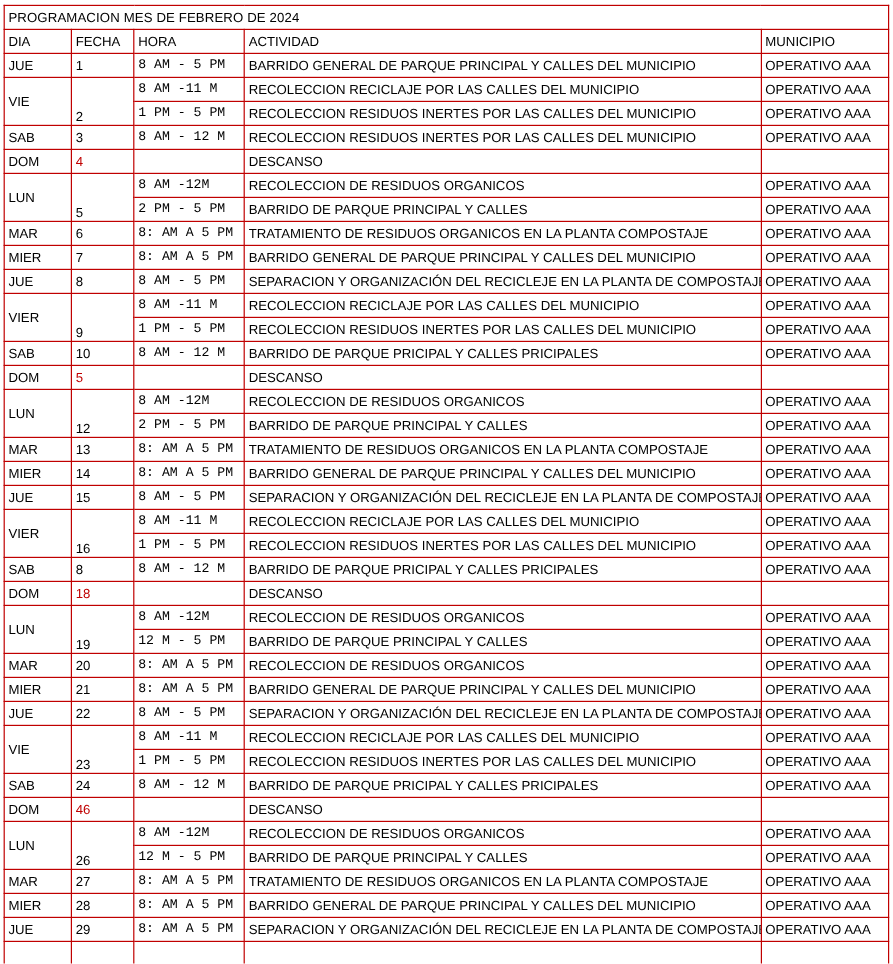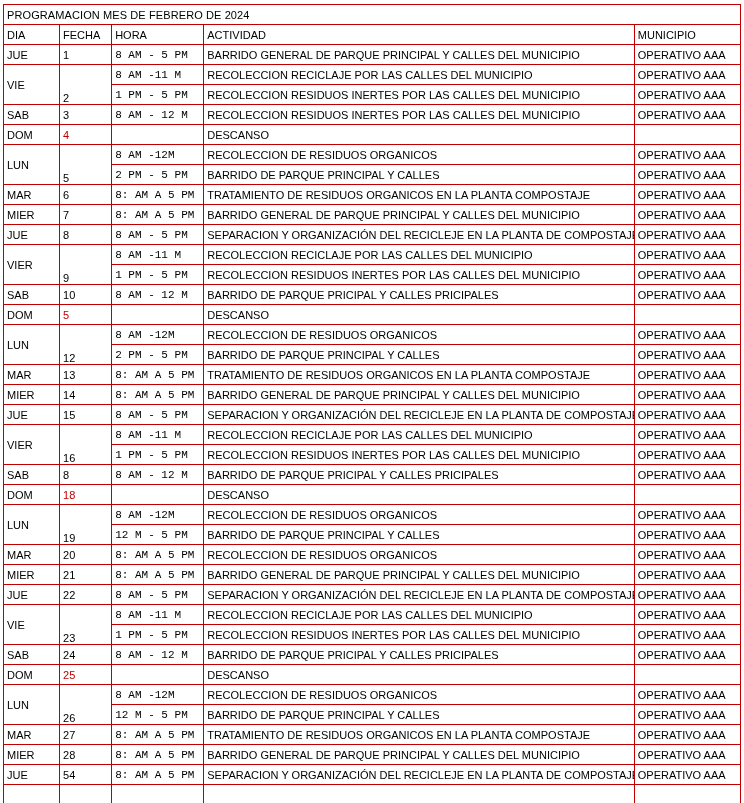--- a/index.html
+++ b/index.html
@@ -286,21 +286,21 @@
         </tr>
         <tr>
           <td class="c-dia dia">SAB</td>
           <td class="c-fecha fecha center">24</td>
           <td class="c-hora">8 AM - 12 M</td>
           <td class="c-act">BARRIDO DE PARQUE PRICIPAL Y CALLES PRICIPALES</td>
           <td class="c-pers center">OPERATIVO AAA</td>
         </tr>
         <tr>
           <td class="c-dia dia">DOM</td>
-          <td class="c-fecha fecha center red">25</td>
+          <td class="c-fecha fecha center red">46</td>
           <td class="c-hora"></td>
           <td class="c-act">DESCANSO</td>
           <td class="c-pers center"></td>
         </tr>
         <tr>
           <td class="c-dia dia" rowspan="2">LUN</td>
           <td class="c-fecha fecha center" rowspan="2" style="vertical-align: bottom;">26</td>
           <td class="c-hora">8 AM -12M</td>
           <td class="c-act">RECOLECCION DE RESIDUOS  ORGANICOS</td>
           <td class="c-pers center">OPERATIVO AAA</td>
@@ -319,21 +319,21 @@
         </tr>
         <tr>
           <td class="c-dia dia">MIER</td>
           <td class="c-fecha fecha center">28</td>
           <td class="c-hora">8: AM  A 5 PM</td>
           <td class="c-act">BARRIDO GENERAL DE PARQUE PRINCIPAL Y CALLES DEL MUNICIPIO</td>
           <td class="c-pers center">OPERATIVO AAA</td>
         </tr>
         <tr>
           <td class="c-dia dia">JUE</td>
-          <td class="c-fecha fecha center">54</td>
+          <td class="c-fecha fecha center">29</td>
           <td class="c-hora">8: AM  A 5 PM</td>
           <td class="c-act">SEPARACION Y ORGANIZACIÓN DEL RECICLEJE EN LA PLANTA DE COMPOSTAJE</td>
           <td class="c-pers center">OPERATIVO AAA</td>
         </tr>
         <tr>
           <td class="c-dia dia"></td>
           <td class="c-fecha fecha center"></td>
           <td class="c-hora"></td>
           <td class="c-act"></td>
           <td class="c-pers center"></td>

